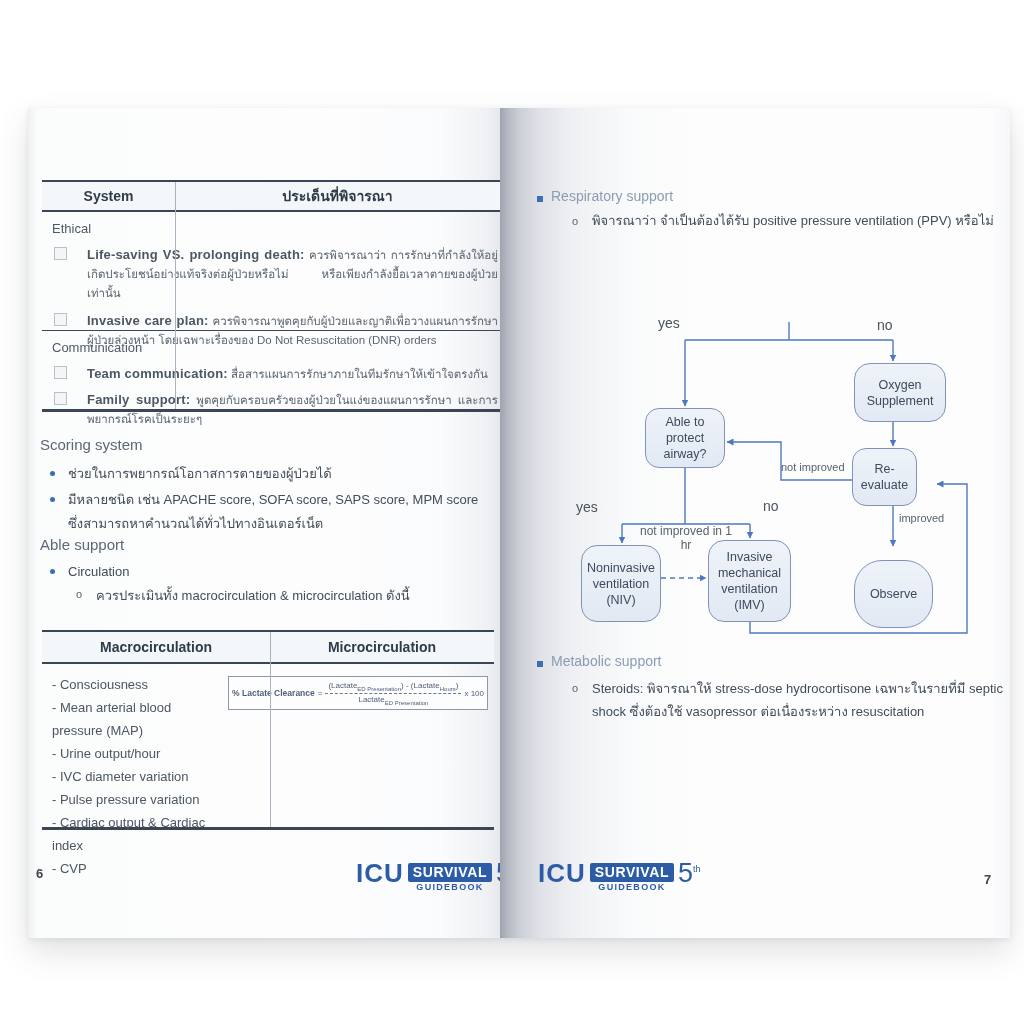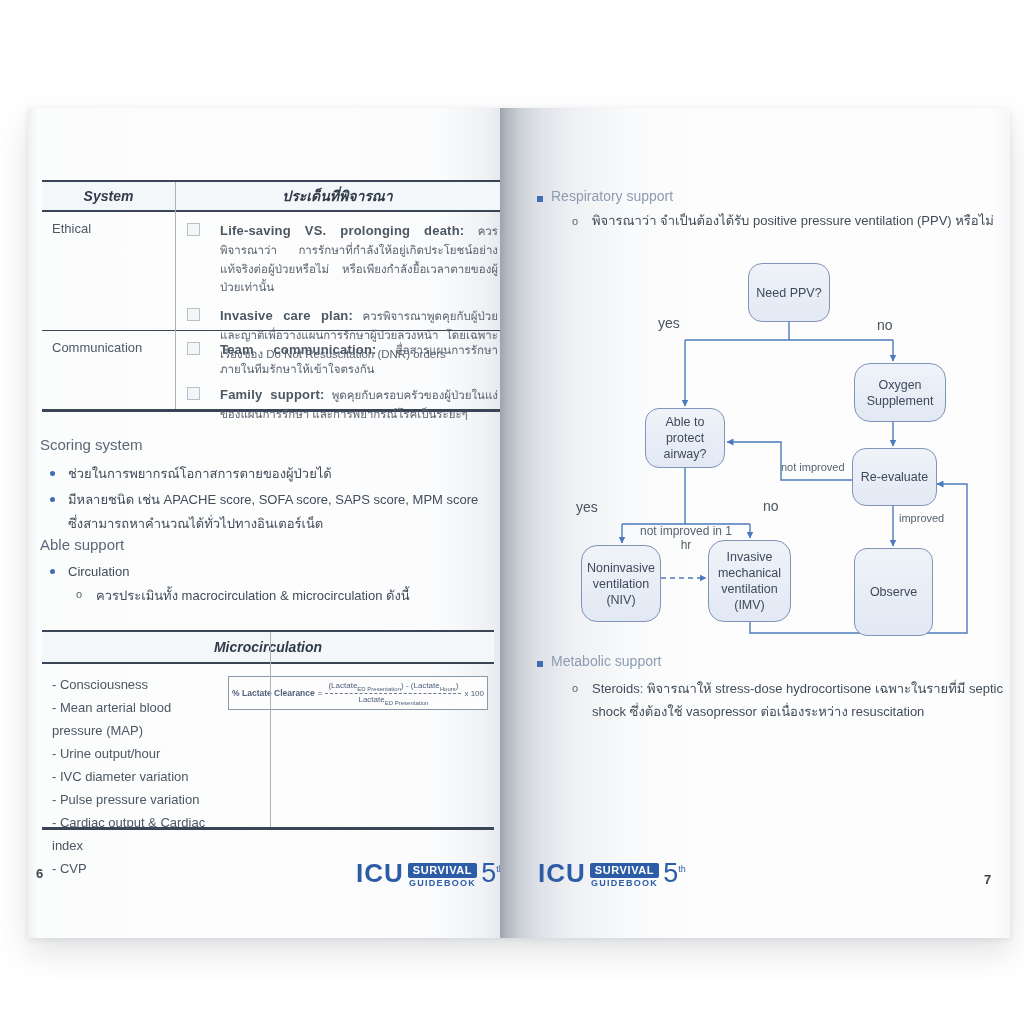--- a/index.html
+++ b/index.html
@@ -14,24 +14,24 @@
   .page-left{left:0;width:472px;
     background:linear-gradient(to right,#eef0f2 0%,#fbfcfc 2%,#fdfdfe 60%,#fafbfc 88%,#eff1f4 97%,#e6e8ec 100%);}
   .page-right{left:472px;width:510px;
     background:linear-gradient(to right,#9ea4ae 0%,#b4b9c2 1.5%,#ccd0d7 4%,#e0e2e8 8%,#eef0f3 14%,#f9fafb 25%,#fdfdfd 40%,#fdfdfe 96%,#f6f7f9 100%);}
   .abs{position:absolute;}
 
   
   .tbl{position:absolute;border-top:2px solid #3a4656;border-bottom:3px solid #3a4656;box-sizing:border-box;}
   .tbl .vline{position:absolute;top:0;bottom:0;width:1px;background:#a9b3bf;}
   .thead{display:flex;border-bottom:2px solid #3a4656;box-sizing:border-box;
-         background:#f4f7fa;font-style:italic;}
+         background:#f4f7fa;}
   .thead .th{display:flex;align-items:center;justify-content:center;
          font-size:14px;font-weight:bold;color:#2f3b49;}
-  .t1row{display:flex;box-sizing:border-box;}
+  .t1row{display:flex;box-sizing:border-box;flex-direction:column;}
   .t1label{width:133px;box-sizing:border-box;padding:9px 0 0 10px;font-size:13px;color:#4d5966;}
   .t1items{flex:1;box-sizing:border-box;padding:8px 2px 0 12px;}
   .chk-item{display:flex;gap:20px;margin-bottom:8px;}
   .checkbox{flex:none;width:11px;height:11px;margin-top:3px;border:1.3px solid #b7c0cb;background:#f3f5f7;}
   .chk-text{font-size:11.5px;color:#5a6570;line-height:1.62;text-align:justify;}
   .chk-label{font-size:13px;font-weight:600;color:#4b5763;letter-spacing:.2px;}
 
   .t2body{display:flex;box-sizing:border-box;}
   .t2macro{width:228px;box-sizing:border-box;padding:9px 0 0 10px;font-size:13px;color:#4b5763;line-height:23px;}
   .t2micro{flex:1;box-sizing:border-box;padding:8px 6px 0 8px;font-size:13px;color:#4b5763;}
@@ -60,21 +60,21 @@
           background:linear-gradient(180deg,#eff3f9 0%,#e2e9f4 100%);
           color:#3d4a5c;font-size:12.5px;line-height:1.28;
           display:flex;align-items:center;justify-content:center;text-align:center;padding:3px;}
   .fc-label{position:absolute;color:#49545f;font-size:14px;white-space:nowrap;}
   .fc-small{position:absolute;color:#57636f;font-size:11px;white-space:nowrap;}
 
   
   .logo{position:absolute;display:flex;align-items:flex-start;gap:4px;}
   .logo-icu{font-weight:bold;font-size:26px;line-height:1;color:#2d5ca6;letter-spacing:1px;}
   .logo-mid{display:flex;flex-direction:column;align-items:center;margin-top:3px;}
-  .logo-survival{background:#2d5ca6;color:#fff;font-size:11px;font-weight:bold;
+  .logo-survival{background:#2d5ca6;color:#fff;font-size:14px;font-weight:bold;
                  padding:1px 5px;border-radius:2px;letter-spacing:.6px;line-height:1.2;}
   .logo-guidebook{color:#2d5ca6;font-size:9px;font-weight:bold;letter-spacing:1.3px;margin-top:0;}
   .logo-ed{font-size:27px;line-height:1;color:#2d5ca6;}
   .logo-ed sup{font-size:9px;}
   .pageno{position:absolute;font-size:13px;font-weight:bold;color:#3f4650;}
 </style>
 </head>
 <body>
 
 <div class="book">
@@ -122,20 +122,21 @@
     <div class="abs bullet-text" style="left:40px;top:380px;width:426px;">มีหลายชนิด เช่น APACHE score, SOFA score, SAPS score, MPM score ซึ่งสามารถหาคำนวณได้ทั่วไปทางอินเตอร์เน็ต</div>
 
     <div class="abs h-gray" style="left:12px;top:428px;">Able support</div>
     <div class="abs bullet-dot" style="left:22px;top:461px;"></div>
     <div class="abs bullet-text" style="left:40px;top:452px;">Circulation</div>
     <div class="abs sub-marker" style="left:48px;top:480px;">o</div>
     <div class="abs sub-text" style="left:68px;top:477px;">ควรประเมินทั้ง macrocirculation &amp; microcirculation ดังนี้</div>
 
     <div class="tbl" style="left:14px;top:522px;width:452px;height:200px;">
       <div class="thead" style="height:32px;">
+        <div class="th" style="width:228px;">Macrocirculation</div>
         <div class="th" style="flex:1;">Microcirculation</div>
       </div>
       <div class="t2body" style="height:163px;">
         <div class="t2macro">
           <div>- Consciousness</div>
           <div>- Mean arterial blood pressure (MAP)</div>
           <div>- Urine output/hour</div>
           <div>- IVC diameter variation</div>
           <div>- Pulse pressure variation</div>
           <div>- Cardiac output &amp; Cardiac index</div>
@@ -190,25 +191,24 @@
         <path d="M393 398 V438" marker-end="url(#arr)"></path>
         <path d="M185 360 V416"></path>
         <path d="M122 416 H250"></path>
         <path d="M122 416 V435" marker-end="url(#arr)"></path>
         <path d="M250 416 V430" marker-end="url(#arr)"></path>
         <path d="M161 470 H206" stroke-dasharray="5 4" marker-end="url(#arr)"></path>
         <path d="M250 514 V525 H467 V376 H437" marker-end="url(#arr)"></path>
       </g>
     </svg>
 
-    <div class="fc-box" style="left:248px;top:155px;width:82px;height:59px;border-radius:14px;">Need PPV?</div>
     <div class="fc-box" style="left:354px;top:255px;width:92px;height:59px;border-radius:16px;">Oxygen Supplement</div>
     <div class="fc-box" style="left:145px;top:300px;width:80px;height:60px;border-radius:14px;">Able to protect airway?</div>
-    <div class="fc-box" style="left:352px;top:340px;width:85px;height:58px;border-radius:14px;">Re-evaluate</div>
-    <div class="fc-box" style="left:354px;top:440px;width:79px;height:88px;border-radius:13px;">Observe</div>
+    <div class="fc-box" style="left:352px;top:340px;width:65px;height:58px;border-radius:14px;">Re-evaluate</div>
+    <div class="fc-box" style="left:354px;top:452px;width:79px;height:68px;border-radius:28px;">Observe</div>
     <div class="fc-box" style="left:81px;top:437px;width:80px;height:77px;border-radius:16px;">Noninvasive ventilation (NIV)</div>
     <div class="fc-box" style="left:208px;top:432px;width:83px;height:82px;border-radius:16px;">Invasive mechanical ventilation (IMV)</div>
 
     <div class="fc-label" style="left:158px;top:207px;">yes</div>
     <div class="fc-label" style="left:377px;top:209px;">no</div>
     <div class="fc-small" style="left:281px;top:353px;">not improved</div>
     <div class="fc-small" style="left:399px;top:404px;">improved</div>
     <div class="fc-label" style="left:76px;top:391px;">yes</div>
     <div class="fc-label" style="left:263px;top:390px;">no</div>
     <div class="fc-small" style="left:138px;top:416px;width:96px;white-space:normal;text-align:center;font-size:12px;">not improved in 1 hr</div>

